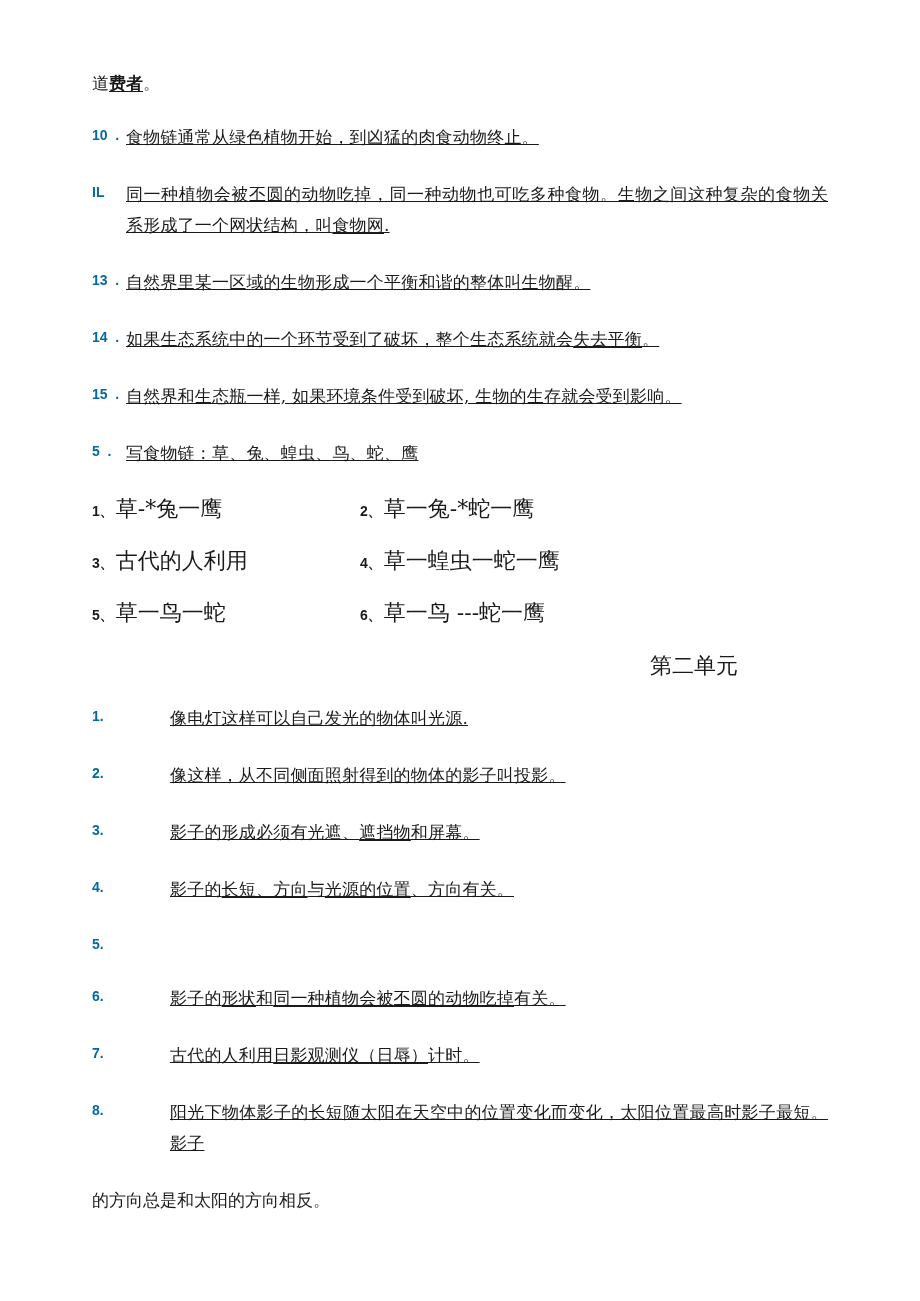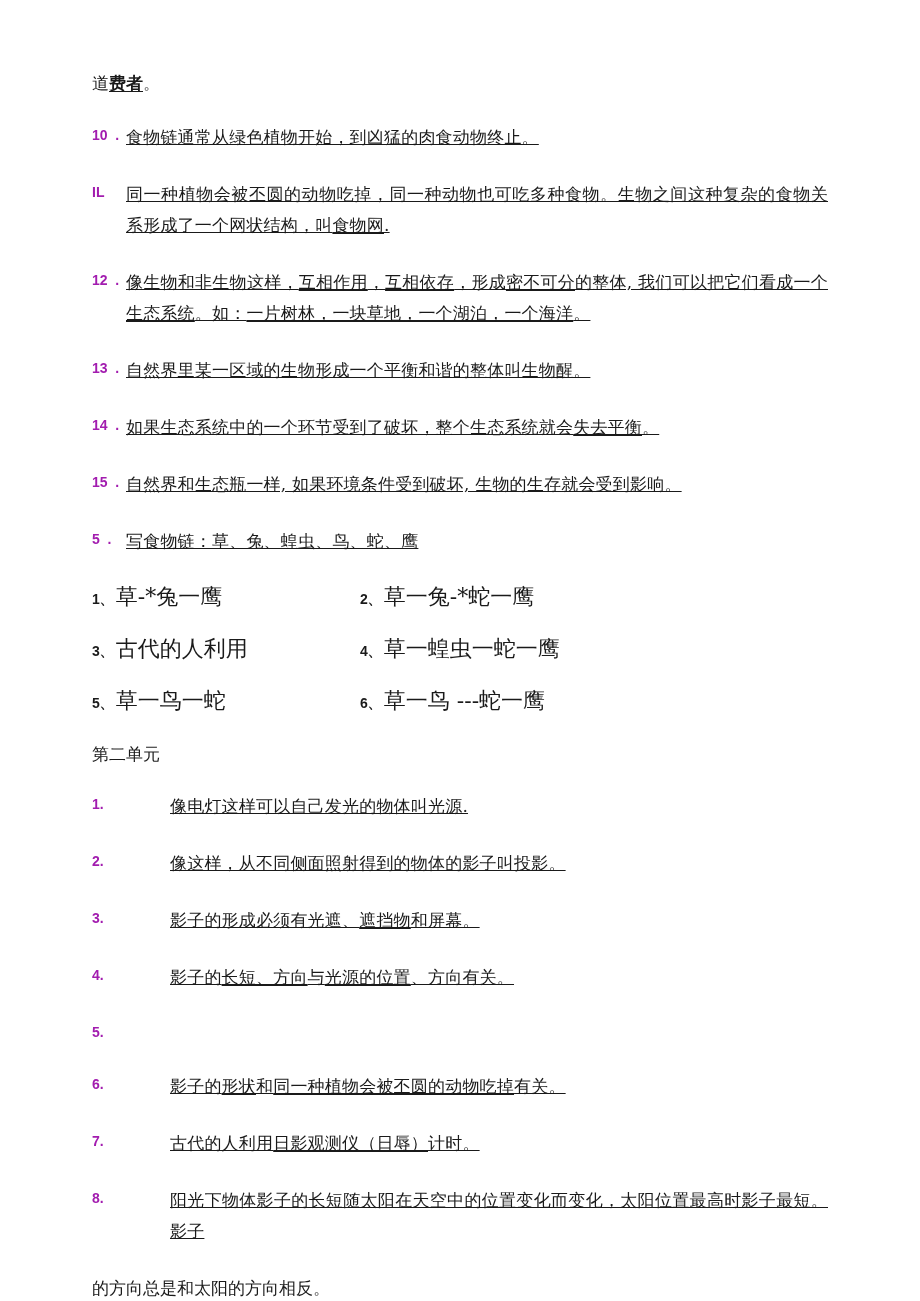--- a/index.html
+++ b/index.html
@@ -32,21 +32,21 @@
     align-items: flex-start;
     margin: 0 0 26px 0;
   }
 
   .num {
     flex: 0 0 auto;
     font-family: "Liberation Sans", "DejaVu Sans", sans-serif;
     font-size: 14px;
     font-weight: 700;
     line-height: 26px;
-    color: #a21caf;
+    color: #0369a1;
     white-space: pre;
   }
 
   .num-w1 { width: 34px; }   
   .num-w2 { width: 78px; }   
 
   .body {
     flex: 1 1 auto;
     font-size: 17px;
     line-height: 30px;
@@ -69,22 +69,22 @@
   .orphan-top {
     font-size: 17px;
     line-height: 26px;
     margin: 0 0 26px 0;
     font-weight: 700;
   }
   .orphan-top .lead { font-weight: 400; }
 
   
   .unit-heading {
-    text-align: left;
-    font-size: 17px;
+    text-align: right;
+    font-size: 22px;
     line-height: 30px;
     margin: 4px 0 22px 0;
     padding-right: 90px;
   }
 
   
   .chain-grid {
     margin: 0 0 10px 0;
   }
   .chain-row {
@@ -127,24 +127,20 @@
     <div id="section-one-items">
         <div class="row">
           <div class="num num-w1">10  .</div>
           <div class="body flow"><span>食物链通常从绿色植物开始，到凶猛的肉食动物终止。</span></div>
         </div>
         <div class="row">
           <div class="num num-w1">IL</div>
           <div class="body flow"><span>同一种植物会被丕圆的动物吃掉，同一种动物也可吃多种食物。生物之间这种复杂的食物关系形成了一个网状结构，叫</span><u>食物网</u><span>.</span></div>
         </div>
         <div class="row">
-          <div class="num num-w1">12  .</div>
-          <div class="body flow"><span>像生物和非生物这样，</span><u>互相作用</u><span>，</span><u>互相依存</u><span>，形成</span><u>密不可分</u><span>的整体, 我们可以把它们看成一个</span><u>生态系统</u><span>。如：</span><u>一片树林，一块草地，一个湖泊，一个海洋</u><span>。</span></div>
-        </div>
-        <div class="row">
           <div class="num num-w1">13  .</div>
           <div class="body flow"><span>自然界里某一区域的生物形成一个平衡和谐的整体叫生物醒。</span></div>
         </div>
         <div class="row">
           <div class="num num-w1">14  .</div>
           <div class="body flow"><span>如果生态系统中的一个环节受到了破坏，整个生态系统就会</span><u>失去平衡</u><span>。</span></div>
         </div>
         <div class="row">
           <div class="num num-w1">15  .</div>
           <div class="body flow"><span>自然界和生态瓶一样, 如果环境条件受到破坏, 生物的生存就会受到影响。</span></div>

